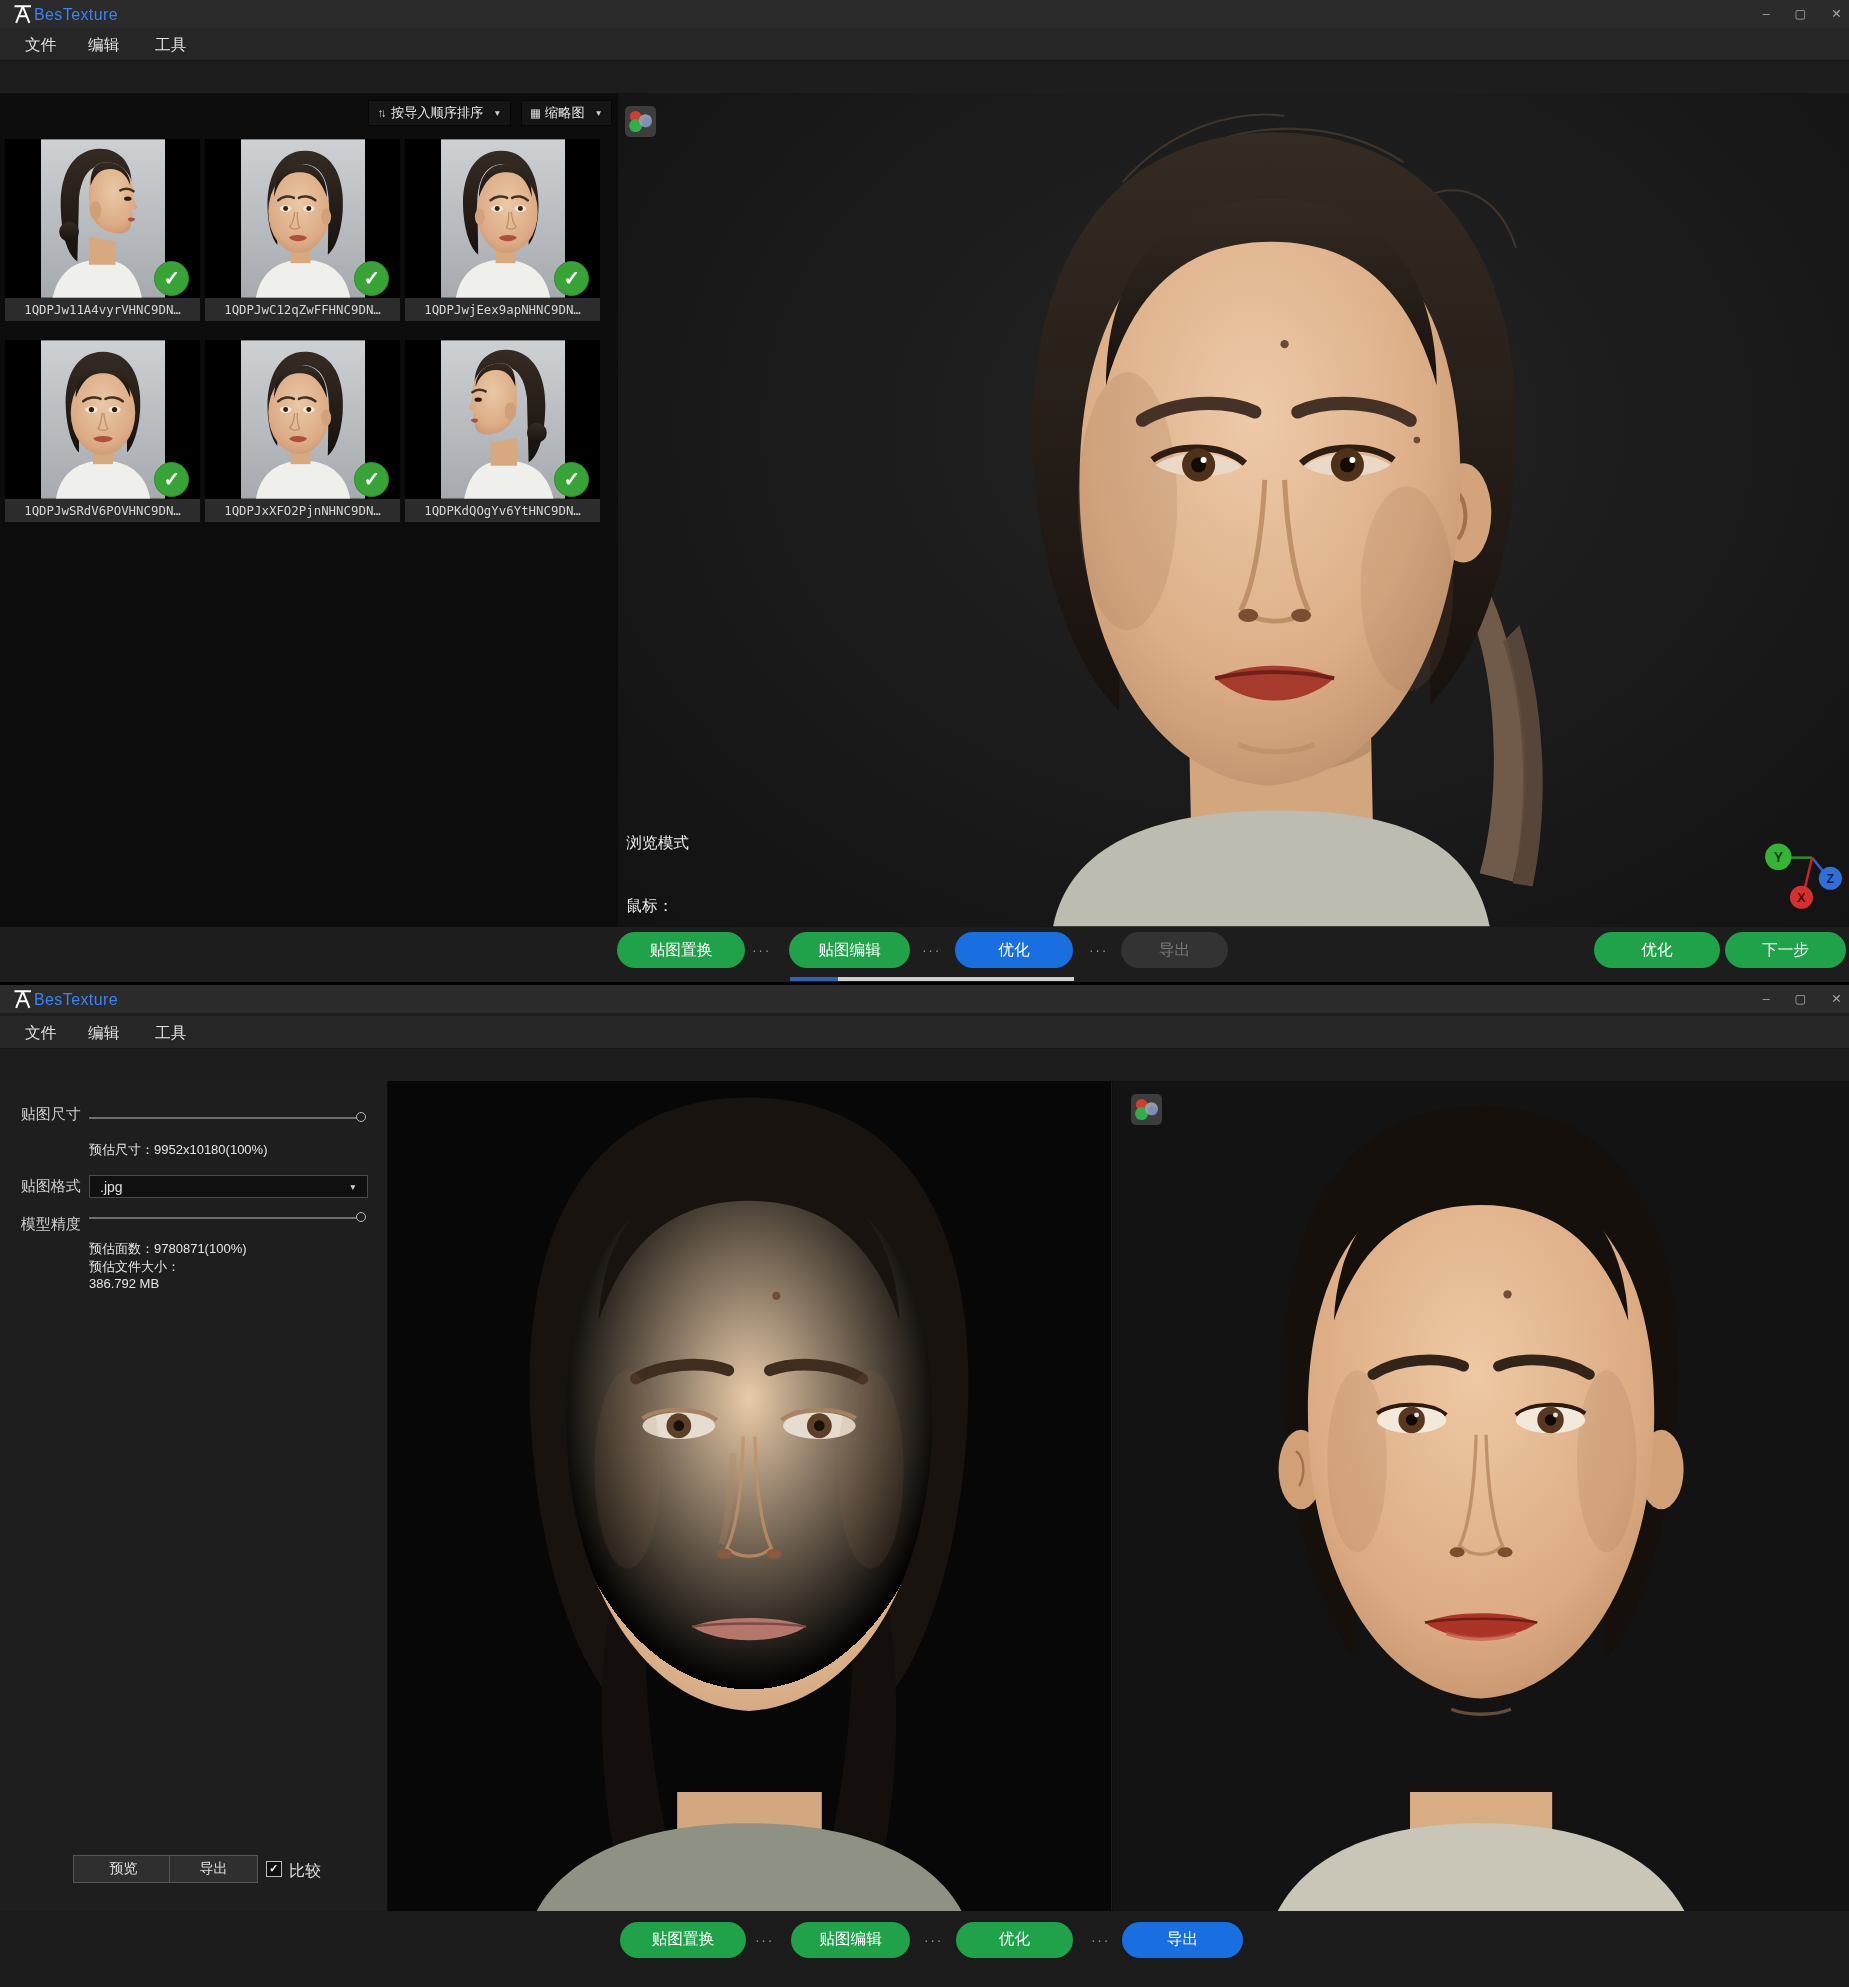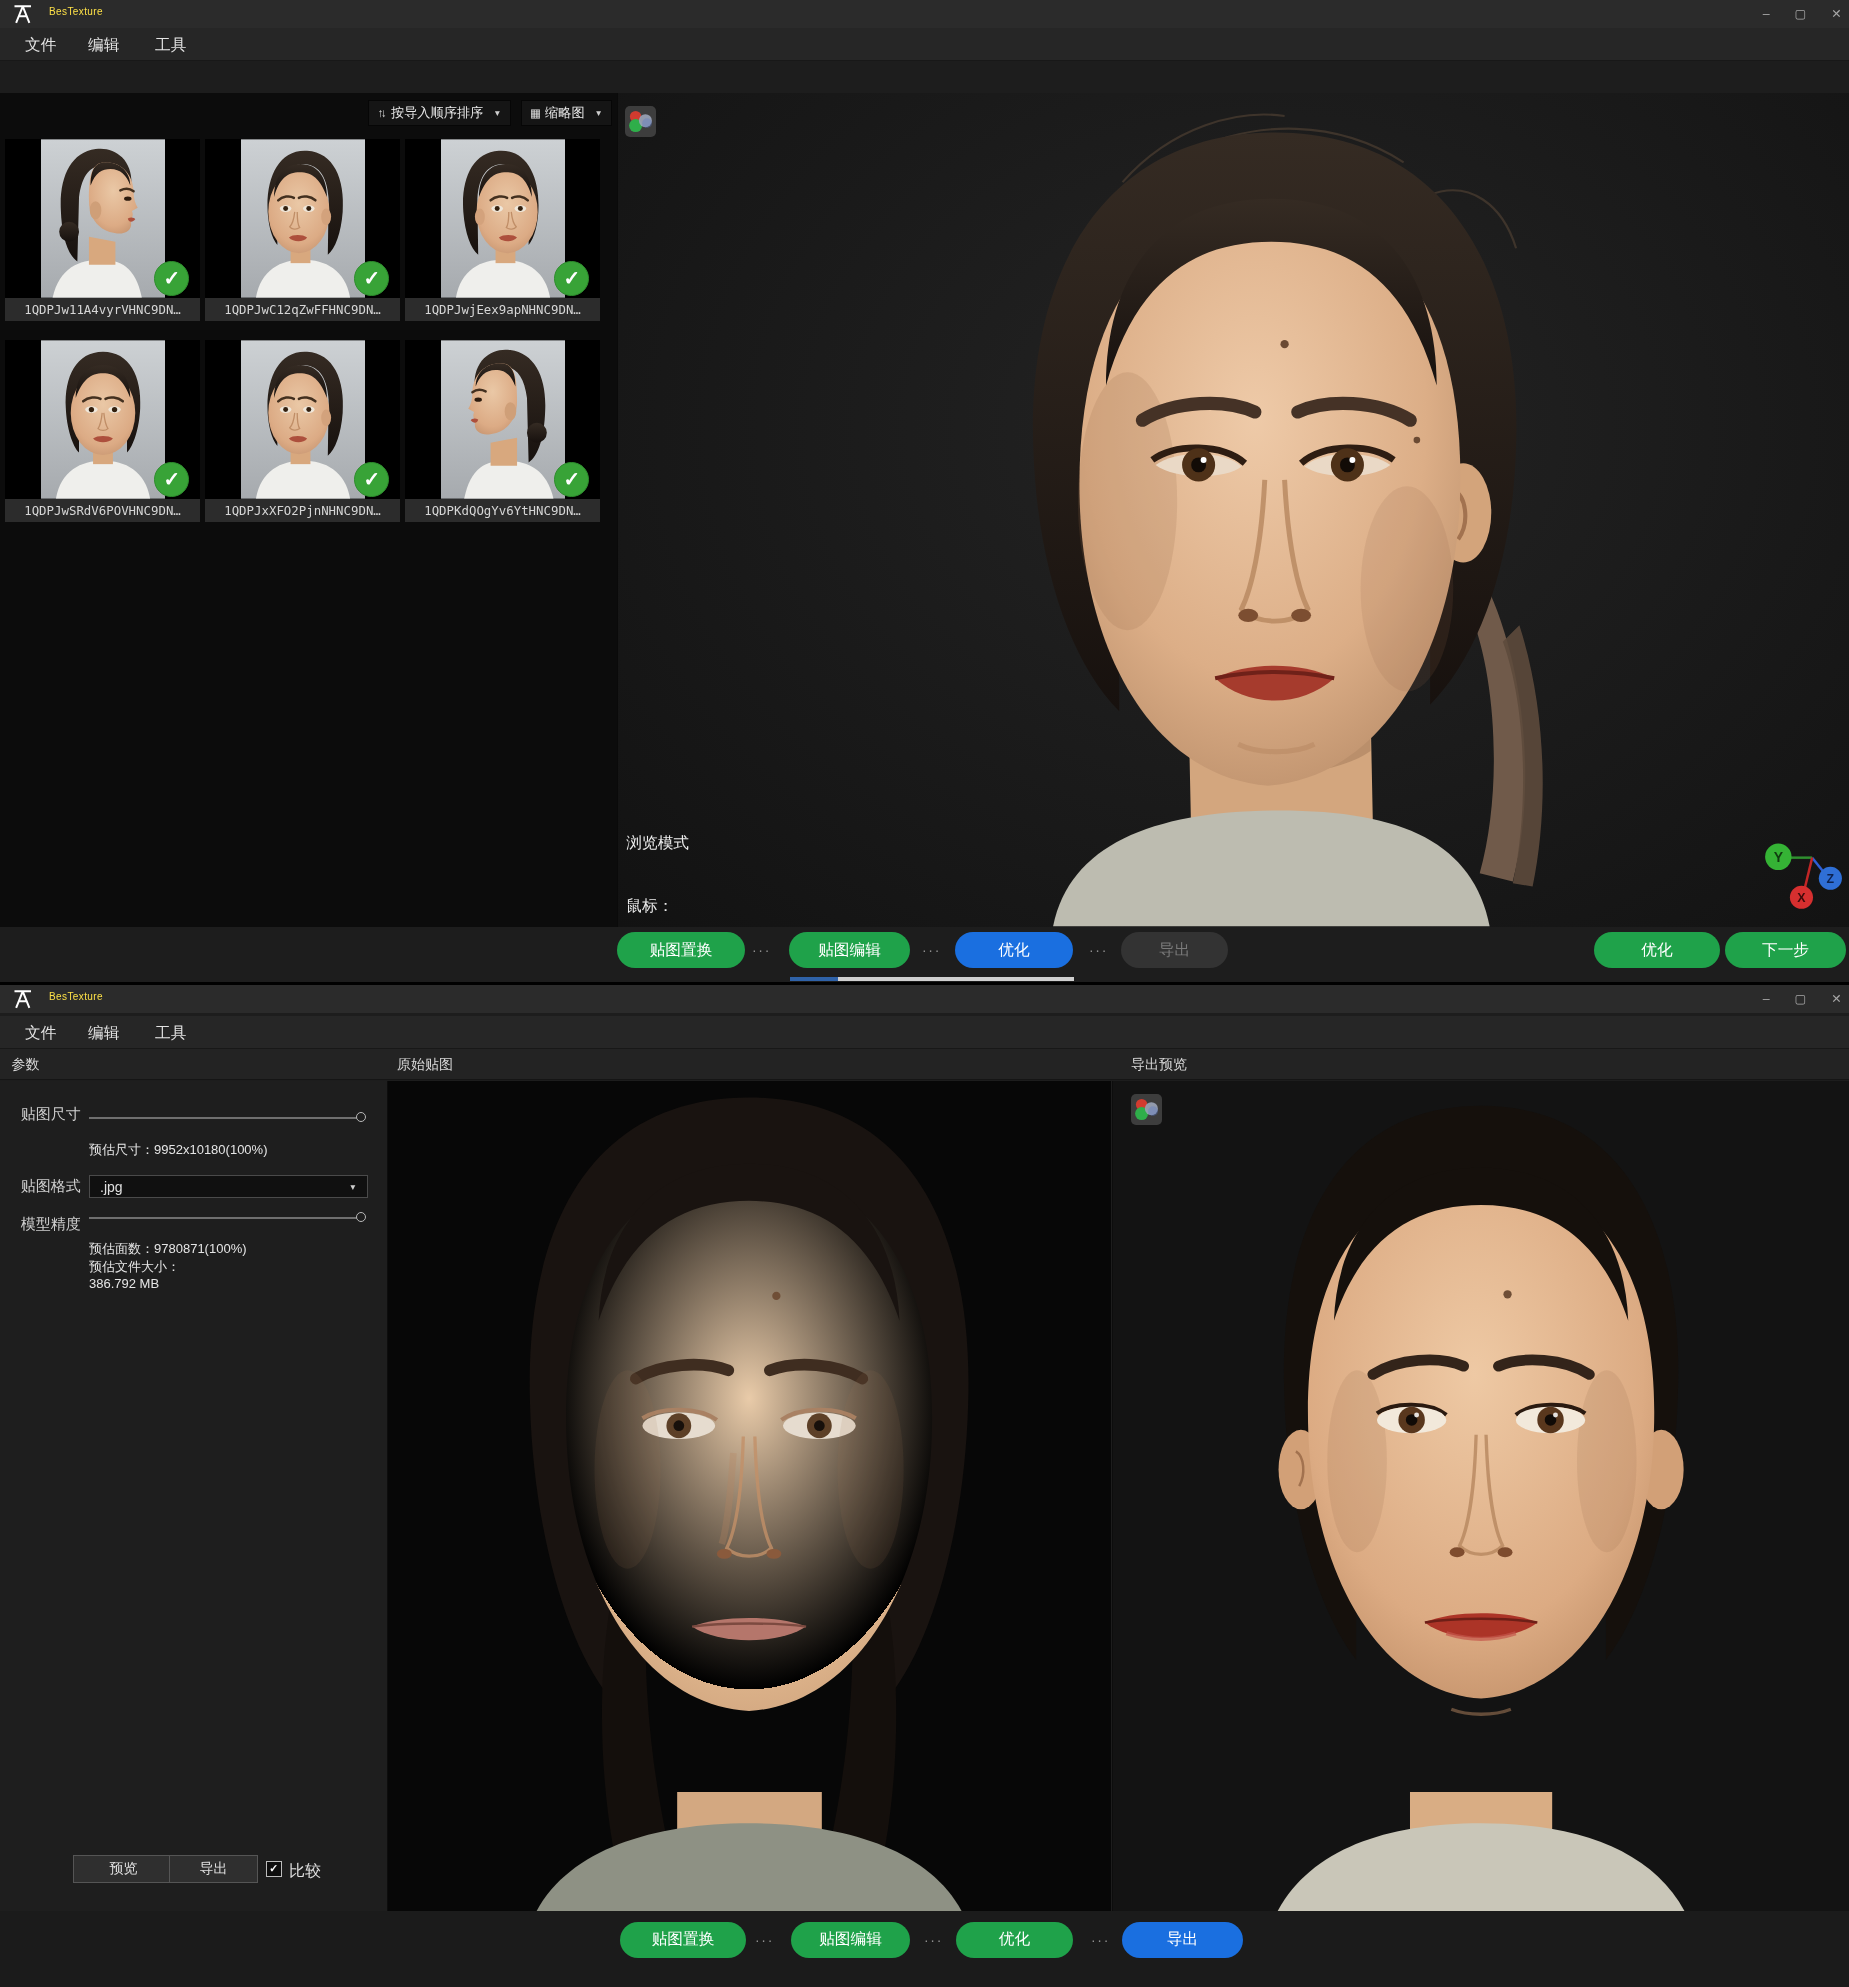--- a/index.html
+++ b/index.html
@@ -5,21 +5,21 @@
   * { margin:0; padding:0; box-sizing:border-box; }
   html,body { background:#000; }
   .page { position:relative; width:1850px; height:1988px; background:#000; overflow:hidden;
           font-family:"Liberation Sans", sans-serif; color:#e0e0e0; }
   .win { position:absolute; left:0; width:1850px; background:#1d1d1d; }
   .win-top { top:0; height:982px; }
   .win-bottom { top:985px; height:1003px; }
 
   .titlebar { position:absolute; left:0; top:0; right:0; height:28px; background:#2b2b2b; }
   .logo { position:absolute; left:11.6px; top:3.3px; width:21.5px; height:21.5px; }
-  .title { position:absolute; left:49px; top:5.8px; font-size:10px; color:#fde047; letter-spacing:0.4px; }
+  .title { position:absolute; left:34px; top:5.8px; font-size:16px; color:#3b82f6; letter-spacing:0.4px; }
   .winctl { position:absolute; right:8.3px; top:0; height:28px; display:flex; align-items:center; gap:25px; }
   .winctl span { color:#a8a8a8; font-size:12.4px; line-height:28px; cursor:pointer; }
 
   .menubar { position:absolute; left:0; top:28px; right:0; height:33px; background:#262626; border-bottom:0.8px solid #181818; }
   .menu-item { position:absolute; top:7.4px; font-size:15.7px; color:#e3e3e3; cursor:pointer; }
   .mi1 { left:25px; } .mi2 { left:88px; } .mi3 { left:155px; }
 
   .headstrip { position:absolute; left:0; right:0; height:31px; background:#232323; border-bottom:0.8px solid #151515; }
   .hs-top { top:61px; } .hs-bot { top:64px; }
   .phead { position:absolute; top:7.4px; font-size:14px; color:#d8d8d8; }
@@ -384,25 +384,20 @@
         <span>–</span>
         <span>▢</span>
         <span>✕</span>
       </div>
     </div>
     <div class="menubar" style="top:31px">
       <span class="menu-item mi1">文件</span>
       <span class="menu-item mi2">编辑</span>
       <span class="menu-item mi3">工具</span>
     </div>
-    <div class="headstrip hs-bot">
-      <span class="phead" style="left:11.6px">参数</span>
-      <span class="phead" style="left:397px">原始贴图</span>
-      <span class="phead" style="left:1131px">导出预览</span>
-    </div>
 
     <div class="params">
       <span class="plabel" style="top:24px">贴图尺寸</span>
       <div class="track" style="top:36px"></div>
       <div class="thumb-c" style="top:31px"></div>
       <span class="pinfo" style="top:60px">预估尺寸：9952x10180(100%)</span>
 
       <span class="plabel" style="top:96px">贴图格式</span>
       <div class="fmt-dd">
         <span>.jpg</span>

